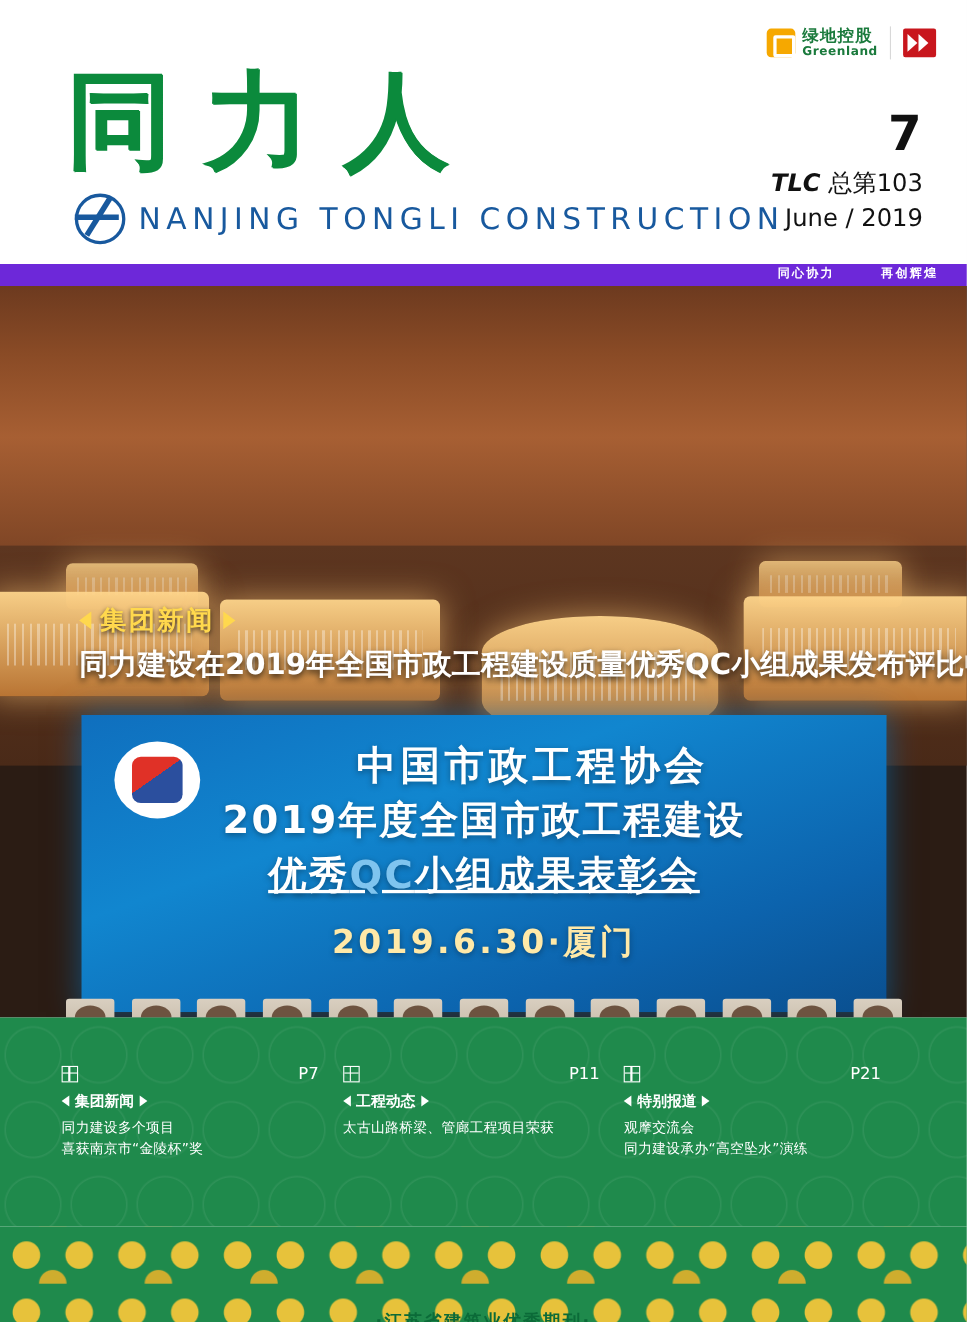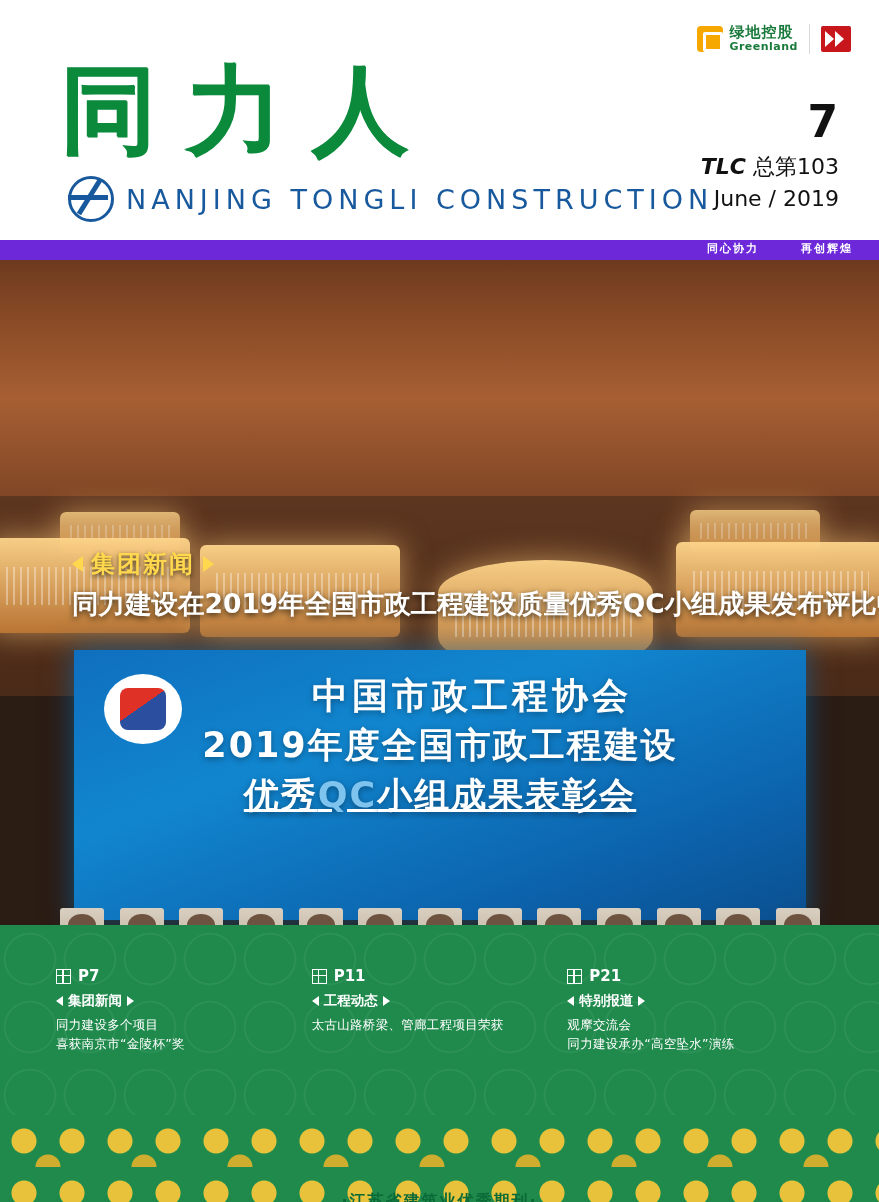--- a/index.html
+++ b/index.html
@@ -58,21 +58,21 @@
   .c6{left:690px;top:250px;width:130px;height:42px;opacity:.85;}
 
   .hero .walls{position:absolute;left:0;top:236px;width:100%;height:200px;background:linear-gradient(180deg,#5d3620,#4a2a18);}
   .screen{position:absolute;left:74px;top:390px;width:732px;height:270px;
     background:linear-gradient(160deg,#0f6fbe 0%,#1186cf 35%,#0c63ad 75%,#0a4f8f 100%);
     box-shadow:0 0 26px rgba(0,120,200,.55);}
   .screen .slogo{position:absolute;left:30px;top:24px;width:78px;height:70px;background:#fff;border-radius:50%;}
   .screen .slogo:after{content:"";position:absolute;left:16px;top:14px;width:46px;height:42px;background:
      linear-gradient(145deg,#e03127 0 45%,#2b4f9e 45% 100%);border-radius:8px;}
   .screen .ln{position:absolute;left:0;width:100%;text-align:center;color:#fff;font-weight:bold;text-shadow:0 2px 6px rgba(0,0,0,.35);}
-  .screen .ln1{top:22px;font-size:36px;letter-spacing:4px;padding-left:32px;}
+  .screen .ln1{top:22px;font-size:36px;letter-spacing:4px;padding-left:44px;}
   .screen .ln2{top:72px;font-size:35px;letter-spacing:2px;}
   .screen .ln3{top:122px;font-size:35px;letter-spacing:2px;text-decoration:underline;}
   .screen .ln3 .dim{color:#7fc4ef;}
   .screen .ln4{top:186px;font-size:30px;letter-spacing:3px;color:#ffe9a8;}
   .panel-row{position:absolute;left:60px;top:648px;width:760px;height:56px;display:flex;justify-content:space-between;}
   .seatp{width:44px;height:52px;background:linear-gradient(180deg,#d9cfc0,#b9ab97);border-radius:3px;position:relative;}
   .seatp:after{content:"";position:absolute;left:8px;top:6px;width:28px;height:22px;border-radius:50%;background:#6d5340;}
 
   
   .cat{position:absolute;left:72px;top:288px;display:flex;align-items:center;gap:8px;}
@@ -83,21 +83,21 @@
   .headline{position:absolute;left:72px;top:326px;width:790px;color:#fff;font-size:26.5px;font-weight:bold;letter-spacing:0px;text-shadow:0 2px 6px rgba(0,0,0,.75);white-space:nowrap;}
 
   
   .teasers{position:relative;height:190px;background:#1f8a4c;overflow:hidden;}
   .teasers .patternwave{position:absolute;inset:0;opacity:.35;
     background-image:radial-gradient(circle at 30px 34px, transparent 24px, rgba(255,255,255,.22) 25px, transparent 27px),
                      radial-gradient(circle at 90px 34px, transparent 24px, rgba(255,255,255,.22) 25px, transparent 27px);
     background-size:120px 68px;}
   .teaser-grid{position:absolute;inset:0;display:flex;padding:42px 56px 0 56px;box-sizing:border-box;}
   .teaser{flex:1;color:#fff;padding-right:22px;}
-  .teaser .pg{display:flex;align-items:center;gap:7px;font-size:15px;font-weight:bold;margin-bottom:7px;}
+  .teaser .pg{display:flex;align-items:center;gap:7px;font-size:15px;font-weight:normal;margin-bottom:7px;justify-content:space-between;}
   .teaser .pg .sq{width:13px;height:13px;border:1.5px solid #fff;position:relative;}
   .teaser .pg .sq:before{content:"";position:absolute;left:5px;top:0;width:1.5px;height:100%;background:#fff;}
   .teaser .pg .sq:after{content:"";position:absolute;top:5px;left:0;height:1.5px;width:100%;background:#fff;}
   .teaser .sec{display:flex;align-items:center;gap:5px;font-size:13.5px;font-weight:bold;margin-bottom:6px;}
   .teaser .sec .tri{width:0;height:0;border-top:5px solid transparent;border-bottom:5px solid transparent;}
   .teaser .sec .tri.l{border-right:7px solid #fff;}
   .teaser .sec .tri.r{border-left:7px solid #fff;}
   .teaser .line{font-size:12.5px;line-height:1.5;letter-spacing:.3px;}
 
   
@@ -168,20 +168,21 @@
     <div class="chand c3"></div>
     <div class="chand c4"></div>
 
     <div class="screen">
       <span class="slogo"></span>
       <div class="ln ln1">中国市政工程协会</div>
       <div class="ln ln2">2019年度全国市政工程建设</div>
       <div class="ln ln3">
         <span>优秀</span><span class="dim">QC</span><span>小组成果表彰会</span>
       </div>
+      <div class="ln ln4">2019.6.30·厦门</div>
     </div>
 
     <div class="panel-row">
       <span class="seatp"></span>
         <span class="seatp"></span>
       <span class="seatp"></span>
         <span class="seatp"></span>
       <span class="seatp"></span>
         <span class="seatp"></span>
       <span class="seatp"></span>

